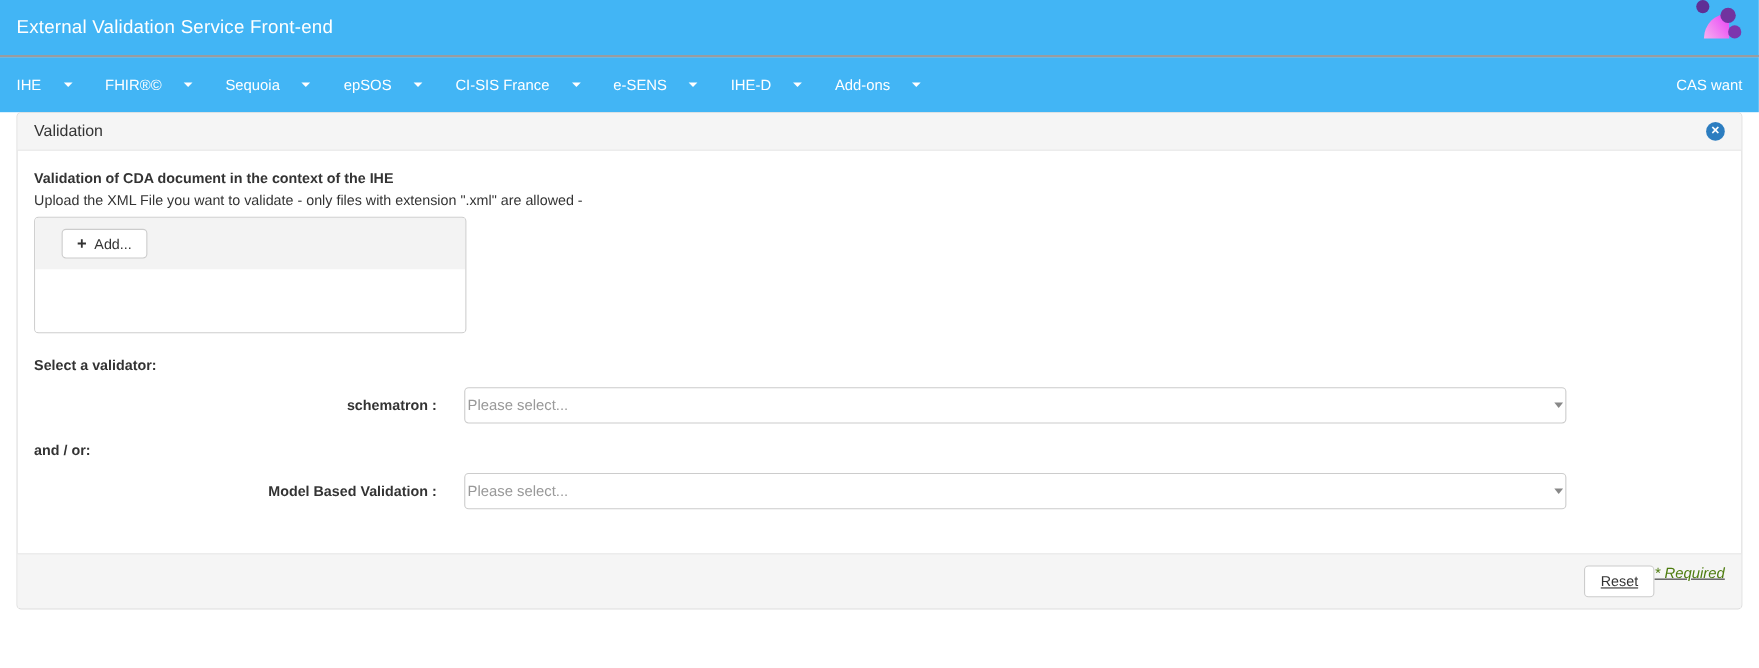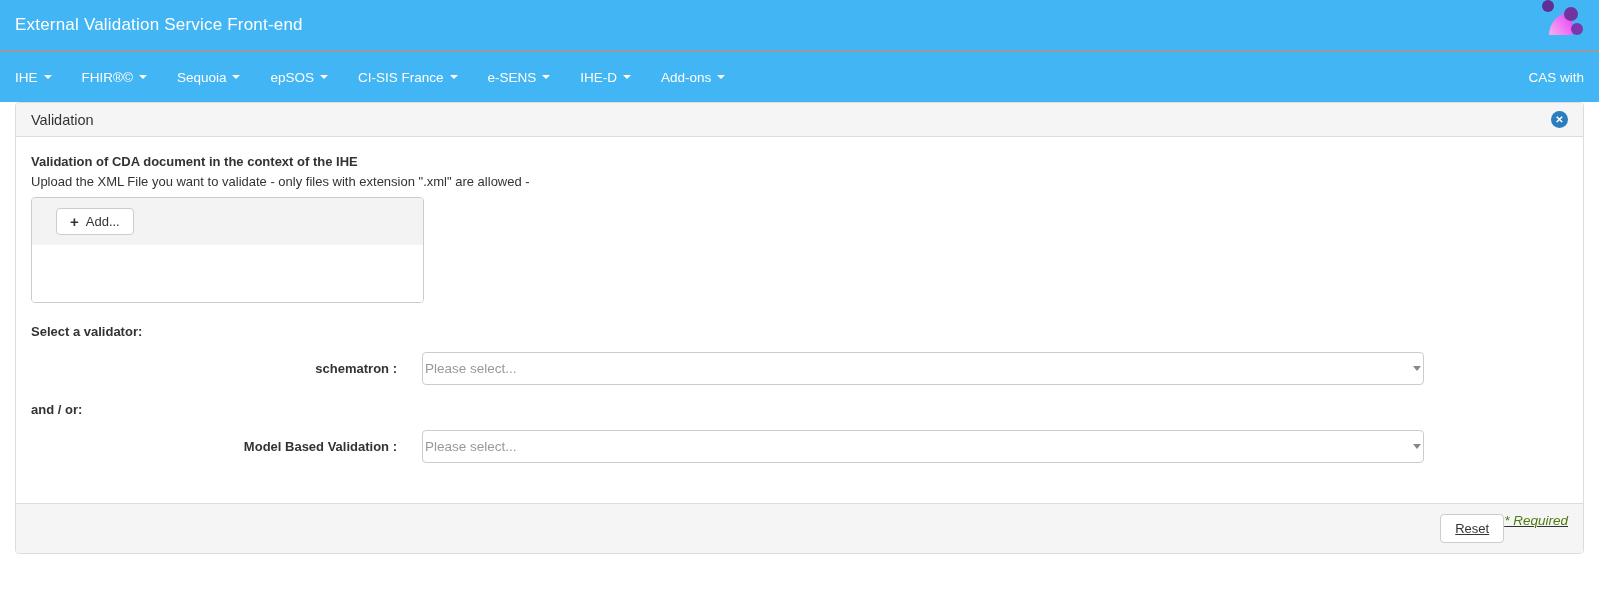--- a/index.html
+++ b/index.html
@@ -54,21 +54,21 @@
     background: #42b5f5;
     display: flex;
     align-items: center;
     justify-content: space-between;
     padding: 0 15px;
   }
   .nav-left { display: flex; align-items: center; }
   .nav-item {
     display: flex;
     align-items: center;
-    gap: 6px;
+    gap: 20px;
     color: #ffffff;
     font-size: 13.5px;
     padding: 0 15px;
     cursor: pointer;
     white-space: nowrap;
   }
   .nav-item:first-child { padding-left: 0; }
   .caret {
     width: 0; height: 0;
     border-left: 4px solid transparent;
@@ -253,21 +253,21 @@
     </a>
     <a class="nav-item">
       <span>IHE-D</span>
       <span class="caret"></span>
     </a>
     <a class="nav-item">
       <span>Add-ons</span>
       <span class="caret"></span>
     </a>
   </div>
-  <a class="nav-right">CAS with</a>
+  <a class="nav-right">CAS want</a>
 </div>
 
 <div class="page">
 
   <div class="panel">
     <div class="panel-header">
       <span>Validation</span>
       <span class="close-btn">✕</span>
     </div>
 

